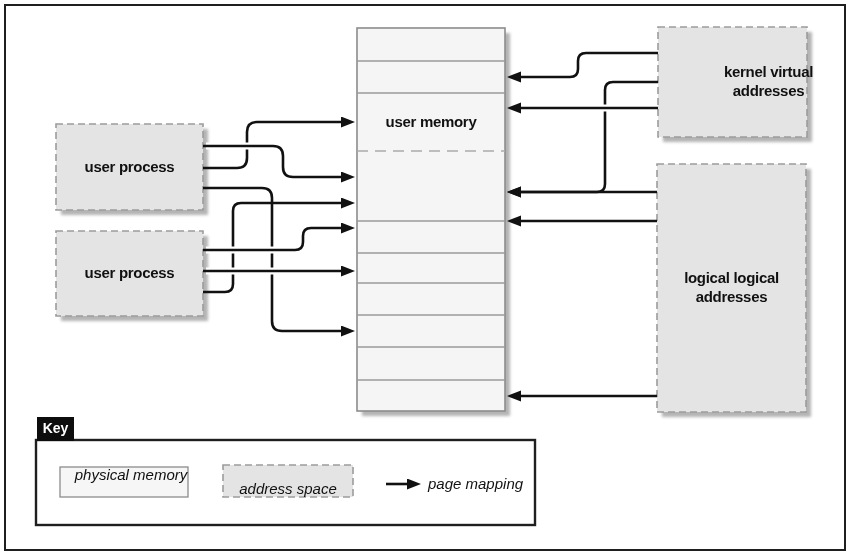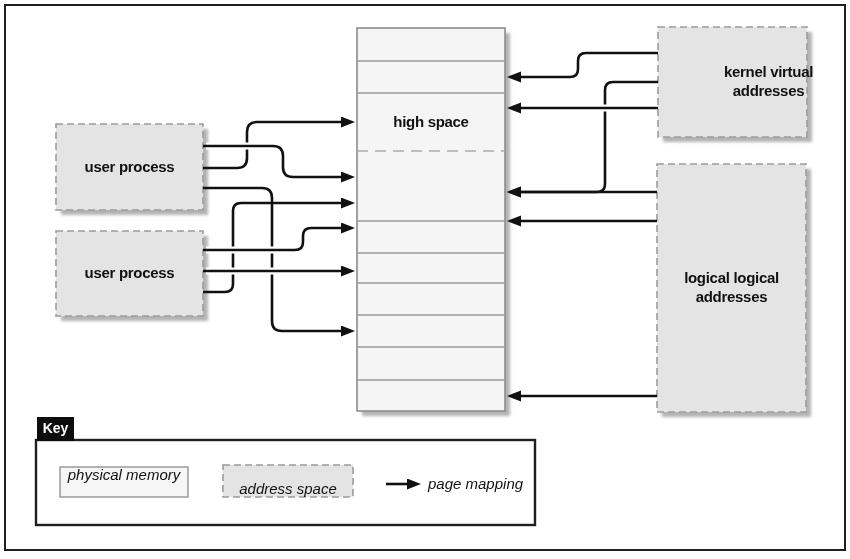--- a/index.html
+++ b/index.html
@@ -95,18 +95,18 @@
   </svg>
 
   <div id="outer-border"></div>
 
   <div class="lbl" style="left:56px;top:124px;width:147px;height:86px;">user process</div>
   <div class="lbl" style="left:56px;top:231px;width:147px;height:85px;">user process</div>
   <div class="lbl" style="left:658px;top:27px;width:149px;height:110px;margin-left:36px;">kernel virtual
 addresses</div>
   <div class="lbl" style="left:657px;top:164px;width:149px;height:248px;">logical logical
 addresses</div>
-  <div class="lbl mem-lbl" style="left:357px;top:94px;width:148px;height:56px;">high space</div>
+  <div class="lbl mem-lbl" style="left:357px;top:94px;width:148px;height:56px;">user memory</div>
   <div class="lbl key-title" style="left:37px;top:417px;width:37px;height:24px;">Key</div>
-  <div class="lbl key-item" style="left:60px;top:467px;width:128px;height:17px;">physical memory</div>
+  <div class="lbl key-item" style="left:60px;top:467px;width:128px;height:17px;padding-left:7px;">physical memory</div>
   <div class="lbl key-item" style="left:223px;top:465px;width:130px;height:48px;">address space</div>
   <div class="lbl key-item" style="left:428px;top:470px;width:110px;height:28px;justify-content:flex-start;text-align:center;">page mapping</div>
 </div>
 
 </body></html>

